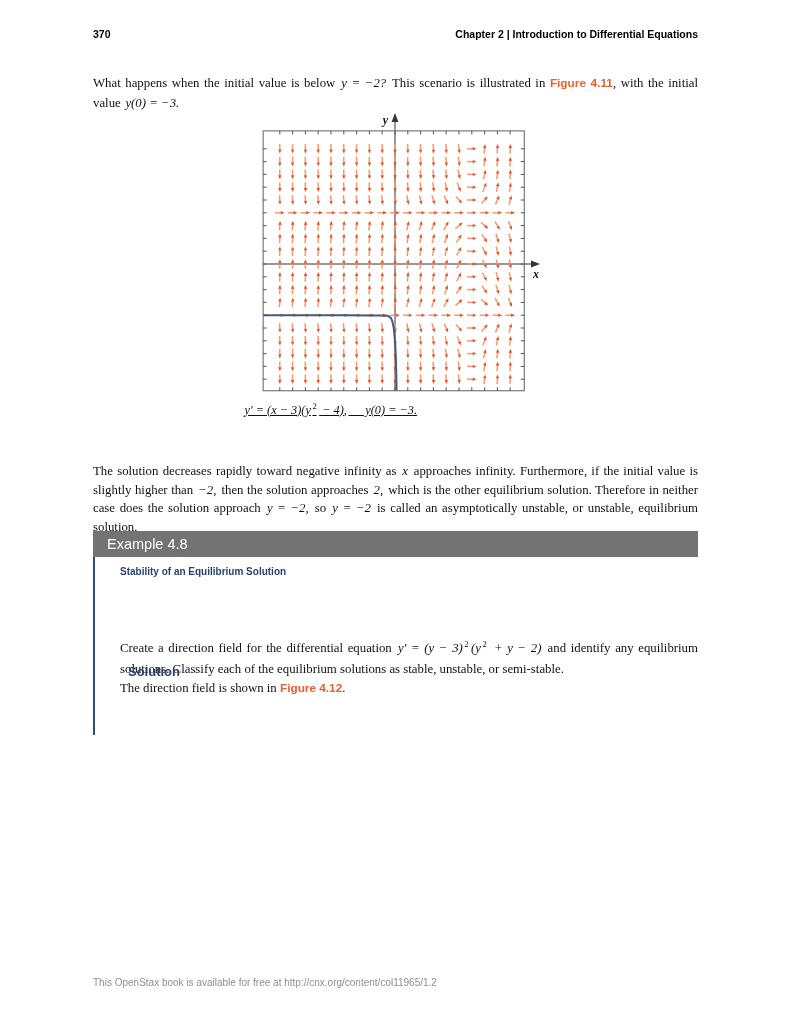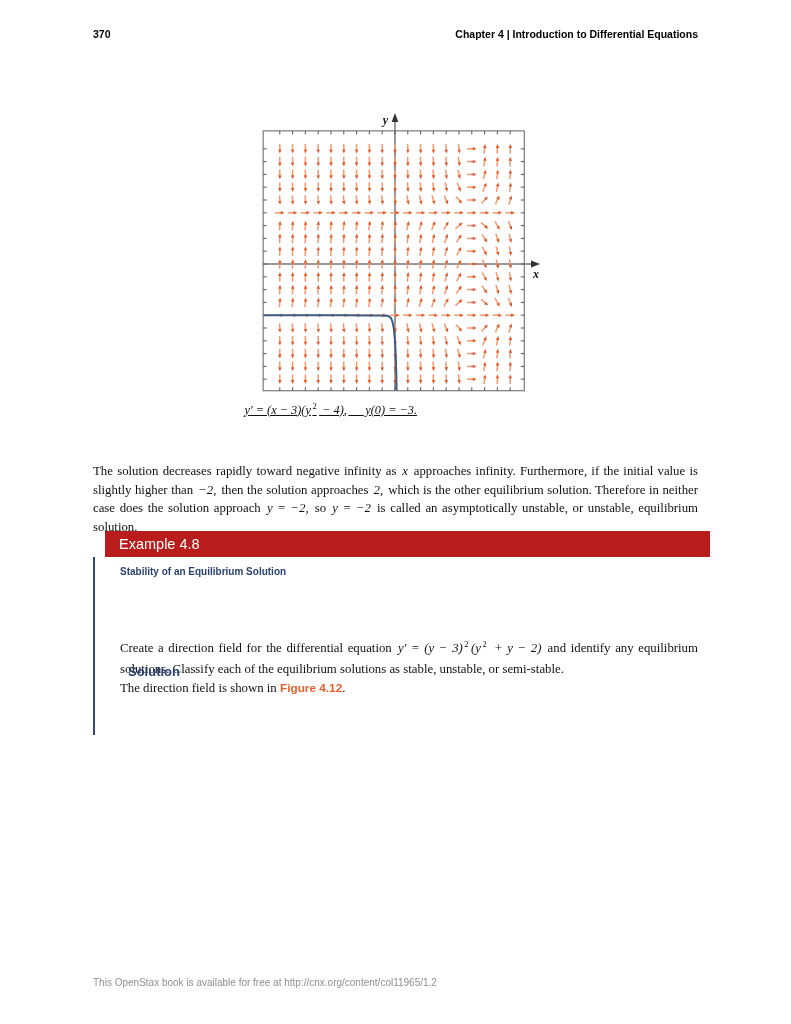--- a/index.html
+++ b/index.html
@@ -30,23 +30,24 @@
   .footer{position:absolute;left:93px;top:977px;font-family:"Liberation Sans",sans-serif;font-size:10px;}
   .axis-label{font-family:"Liberation Serif",serif;font-style:italic;font-weight:700;font-size:12px;fill:#111;}
 </style>
 </head>
 <body>
 
 <div class="page">
 
   <div class="header">
     <span>370</span>
-    <span>Chapter 4 | Introduction to Differential Equations</span>
+    <span>Chapter 2 | Introduction to Differential Equations</span>
   </div>
 
+  <p class="para para1"><span class="run-t">What happens when the initial value is below </span><span class="run-m">y = −2?</span><span class="run-t">  This scenario is illustrated in </span><span class="figref" style="color: rgb(232, 96, 44);">Figure 4.11</span><span class="run-t">, with the initial value </span><span class="run-m">y(0) = −3.</span></p>
 
   <div class="dirfield" id="dirfield"><svg width="300" height="292" viewBox="0 0 300 292">
         <defs>
           <clipPath id="boxclip">
             <rect x="13.159999999999997" y="20.879999999999995" width="261.12" height="259.84000000000003"></rect>
           </clipPath>
         </defs>
         <line x1="145" y1="6" x2="145" y2="280.72" stroke="#333333" stroke-width="1"></line>
         <line x1="13.159999999999997" y1="154" x2="286" y2="154" stroke="#333333" stroke-width="1"></line>
         <polygon points="145,3 141.6,12 148.4,12" fill="#333333"></polygon>
@@ -854,21 +855,21 @@
         <line x1="13.159999999999997" y1="38.8" x2="16.659999999999997" y2="38.8" stroke="#555555" stroke-width="1"></line>
         <line x1="274.28" y1="38.8" x2="270.78" y2="38.8" stroke="#555555" stroke-width="1"></line>
       </svg></div>
 
   <div class="caption">
     <div class="cap-line2"><span class="run-m">y′ = (x − 3)(y</span><span class="run-sup">2</span><span class="run-m"> − 4),</span><span class="run-sp">     </span><span class="run-m">y(0) = −3.</span></div>
   </div>
 
   <p class="para para2"><span class="run-t">The solution decreases rapidly toward negative infinity as </span><span class="run-m">x</span><span class="run-t"> approaches infinity. Furthermore, if the initial value is slightly higher than </span><span class="run-m">−2,</span><span class="run-t"> then the solution approaches </span><span class="run-m">2,</span><span class="run-t"> which is the other equilibrium solution. Therefore in neither case does the solution approach </span><span class="run-m">y = −2,</span><span class="run-t"> so </span><span class="run-m">y = −2</span><span class="run-t"> is called an asymptotically unstable, or unstable, equilibrium solution.</span></p>
 
-  <div class="example-header" style="background: #b91c1c; margin-left: 12px;">Example 4.8</div>
+  <div class="example-header" style="background: #737373;">Example 4.8</div>
   <div class="example-border" style="background: rgb(49, 73, 123);"></div>
   <h3 class="example-title" style="color: rgb(42, 66, 112);">Stability of an Equilibrium Solution</h3>
   <p class="para problem"><span class="run-t">Create a direction field for the differential equation </span><span class="run-m">y′ = (y − 3)</span><span class="run-sup">2</span><span class="run-m">(y</span><span class="run-sup">2</span><span class="run-m"> + y − 2)</span><span class="run-t"> and identify any equilibrium solutions. Classify each of the equilibrium solutions as stable, unstable, or semi-stable.</span></p>
   <h4 class="solution-heading" style="color: rgb(42, 66, 112);">Solution</h4>
   <p class="para solution-text"><span class="run-t">The direction field is shown in </span><span class="figref" style="color: rgb(232, 96, 44);">Figure 4.12</span><span class="run-t">.</span></p>
 
   <div class="footer" style="color: rgb(143, 143, 143);">This OpenStax book is available for free at http://cnx.org/content/col11965/1.2</div>
 
 </div>
 

